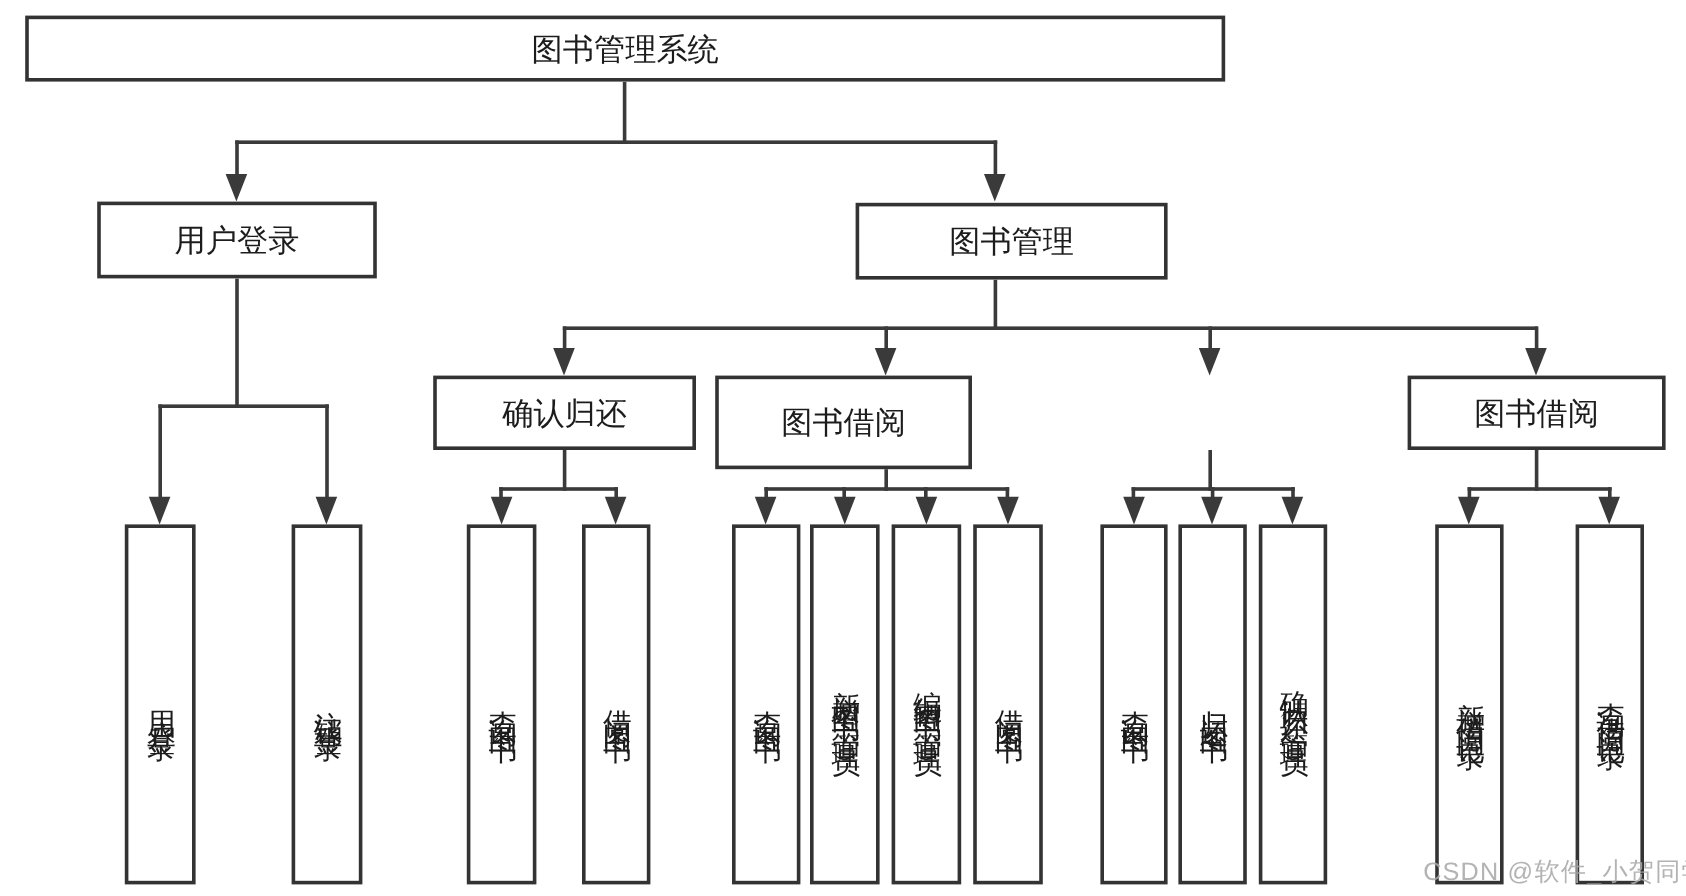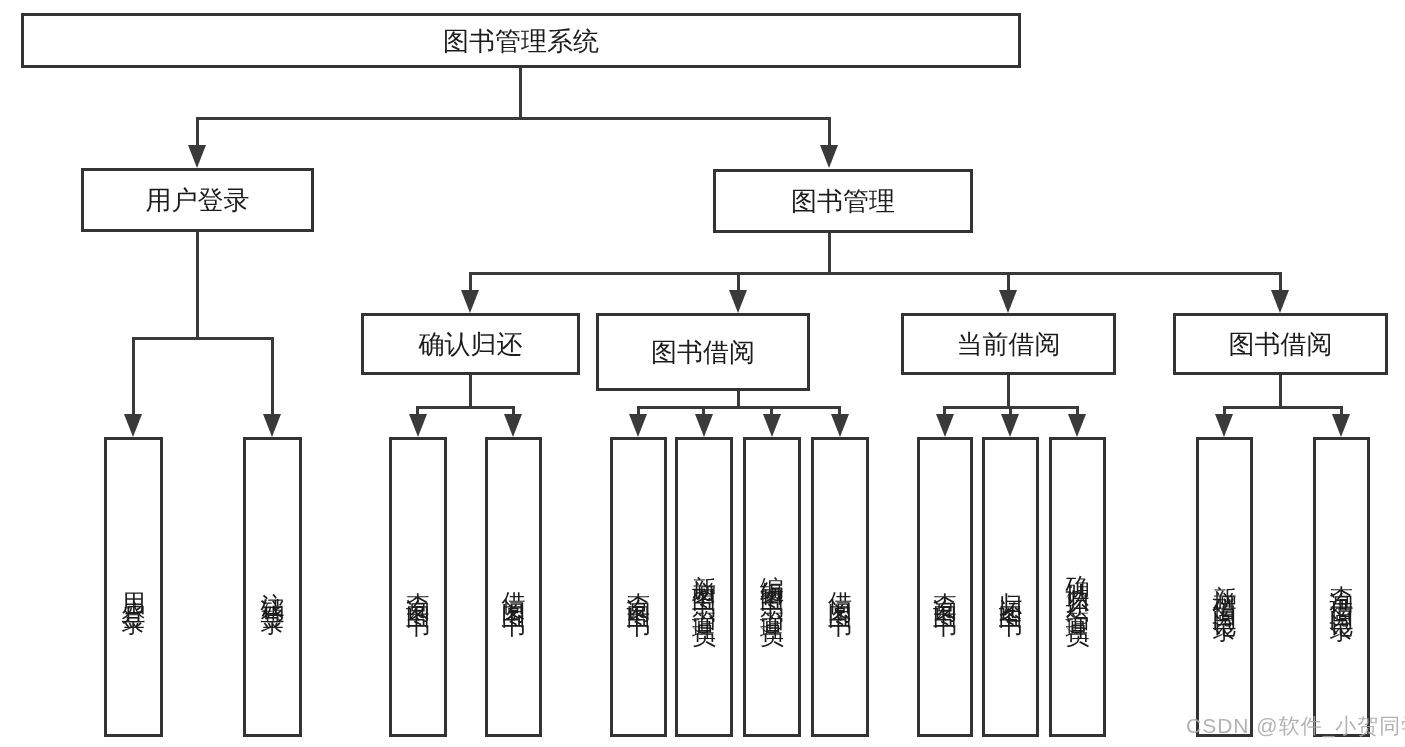--- a/index.html
+++ b/index.html
@@ -103,23 +103,20 @@
   <div class="hbox" style="left:713px;top:169px;width:260px;height:64px">
     <span>图书管理</span>
   </div>
 
   <div class="hbox" style="left:361px;top:313px;width:219px;height:62px">
     <span>确认归还</span>
   </div>
   <div class="hbox" style="left:596px;top:313px;width:214px;height:78px">
     <span>图书借阅</span>
   </div>
-  <div class="hbox" style="left:901px;top:313px;width:215px;height:62px">
-    <span>当前借阅</span>
-  </div>
   <div class="hbox" style="left:1173px;top:313px;width:215px;height:62px">
     <span>图书借阅</span>
   </div>
 
   <div class="leaf" style="left:104px;top:437px;width:59px;height:300px">
     <span>用户登录</span>
   </div>
   <div class="leaf" style="left:243px;top:437px;width:59px;height:300px">
     <span>注销登录</span>
   </div>

